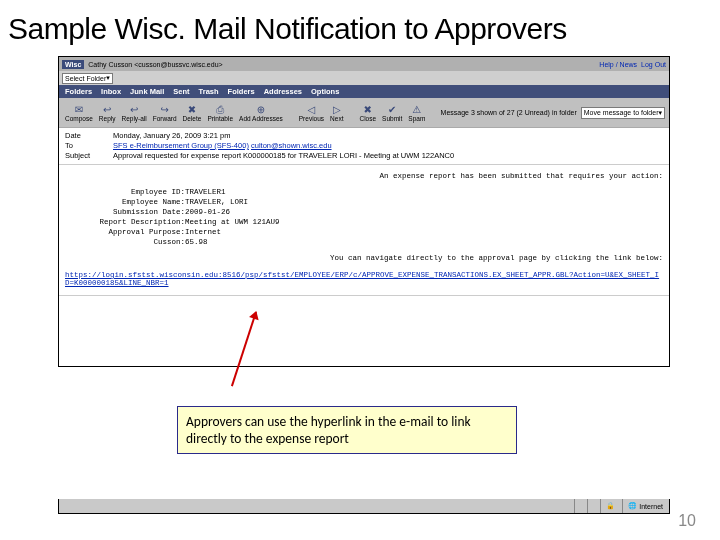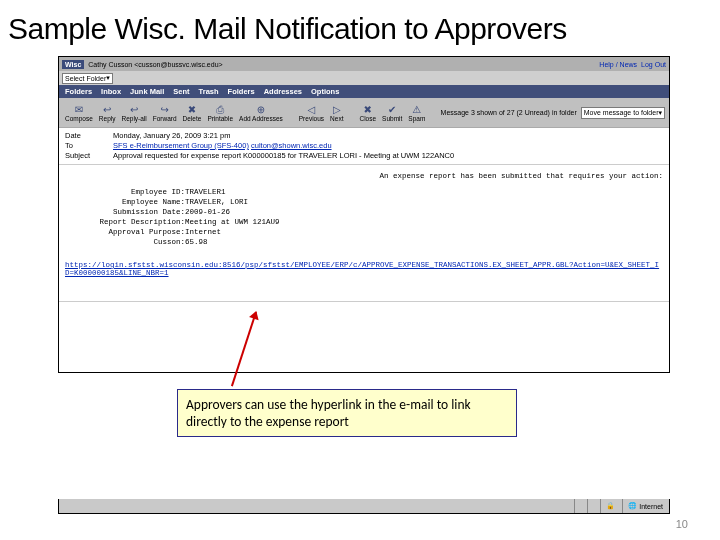--- a/index.html
+++ b/index.html
@@ -78,21 +78,21 @@
   
   .hdrs { padding: 3px 6px; font-size:7.5px; line-height:10px; color:#000; border-bottom:1px solid #ccc; }
   .hdrs .line { display:flex; }
   .hdrs .lbl { width:48px; }
   .hdrs a { color:#0026b3; text-decoration:underline; }
   
   .msgbody { padding: 6px 6px 8px 6px; font-size:7.5px; line-height:10px; font-family: "Courier New", monospace; text-align: right; }
   .fieldrow { display:flex; }
   .fieldrow .k { width:92px;margin-left:28px; }
   .approve-link { color:#0026b3; text-decoration:underline; word-break:break-all; font-family: "Courier New", monospace; font-size:7.5px; display:block; padding:0 6px 4px 6px; }
-  .approve-link-wrap { border-bottom:1px solid #ccc; padding-bottom:20px; }
+  .approve-link-wrap { border-bottom:1px solid #ccc; padding-bottom:4px; }
   
   .arrow {
     position:absolute;
     left: 255px;
     top: 312px;
     width: 2px;
     height: 78px;
     background: #c00;
     transform-origin: top center;
     transform: rotate(18deg);
@@ -102,21 +102,21 @@
     position:absolute;
     top:-1px; left:-4px;
     border-left:5px solid transparent;
     border-right:5px solid transparent;
     border-bottom:8px solid #c00;
   }
   
   .callout {
     position:absolute;
     left: 177px;
-    top: 389px;
+    top: 406px;
     width: 340px;
     background:#ffffcc;
     border:1.5px solid #2a2a8a;
     padding:6px 8px;
     font-size:13.5px;
     line-height:17px;
     font-family: "Calibri", Arial, sans-serif;
   }
   
   .statusbar {
@@ -126,21 +126,21 @@
     height:15px;
     background:#c9c9c9;
     border:1px solid #000;
     border-top:none;
     display:flex;
     align-items:center;
     font-size:7px;
   }
   .statusbar .seg { border-left:1px solid #888; height:100%; display:flex; align-items:center; padding:0 6px; }
   .statusbar .flex1 { flex:1; }
-  .pagenum { position:absolute; right:32px; bottom:10px; font-size:11px; color:#888; }
+  .pagenum { position:absolute; right:24px; bottom:10px; font-size:16px; color:#888; }
   .lock-ic { color:#7a6a00; }
   .globe-ic { color:#2a7ad4; }
 </style>
 </head>
 <body>
 
 <div class="slide-title">Sample Wisc. Mail Notification to Approvers</div>
 
 <div class="mail-frame">
 
@@ -267,20 +267,21 @@
       </div>
     <div class="fieldrow">
         <span class="k">Approval Purpose:</span>
         <span>Internet</span>
       </div>
     <div class="fieldrow">
         <span class="k">Cusson:</span>
         <span>65.98</span>
       </div>
     <div style="height:6px"></div>
+    <div>You can navigate directly to the approval page by clicking the link below:</div>
   </div>
   <div class="approve-link-wrap">
     <a class="approve-link">https://login.sfstst.wisconsin.edu:8516/psp/sfstst/EMPLOYEE/ERP/c/APPROVE_EXPENSE_TRANSACTIONS.EX_SHEET_APPR.GBL?Action=U&amp;EX_SHEET_ID=K000000185&amp;LINE_NBR=1</a>
   </div>
   <div style="height:70px"></div>
 </div>
 
 <div class="arrow"></div>
 
 <div class="callout">

